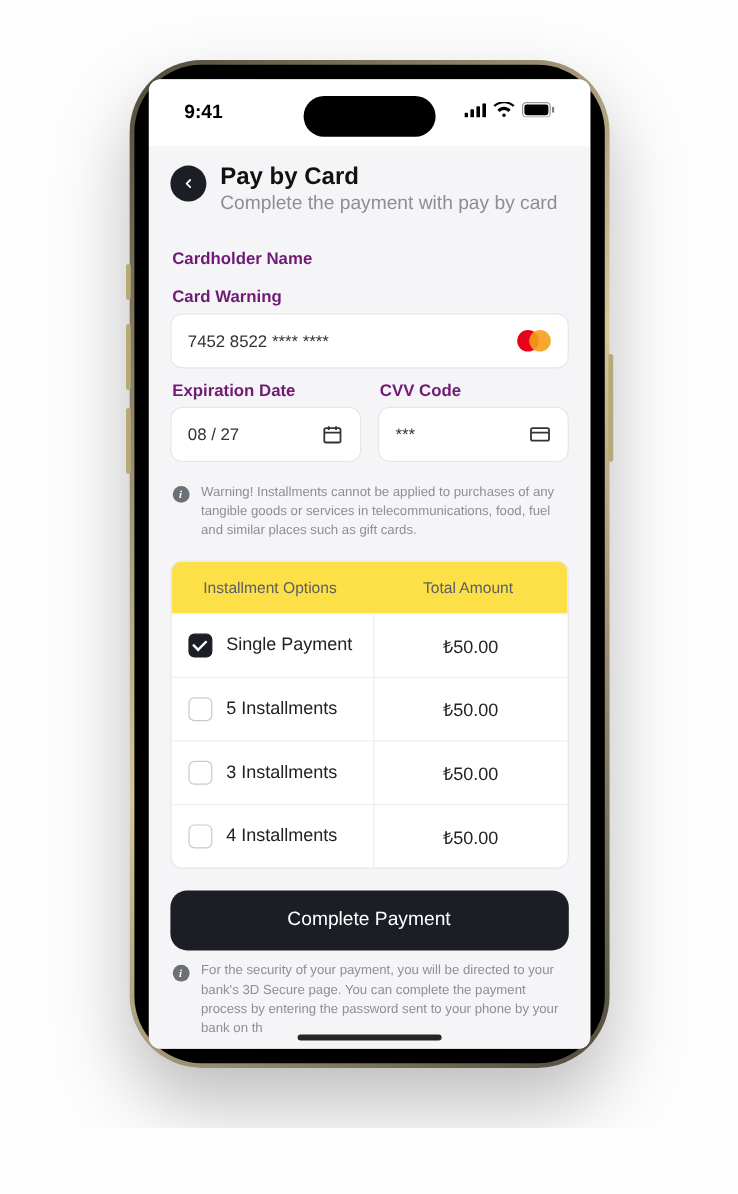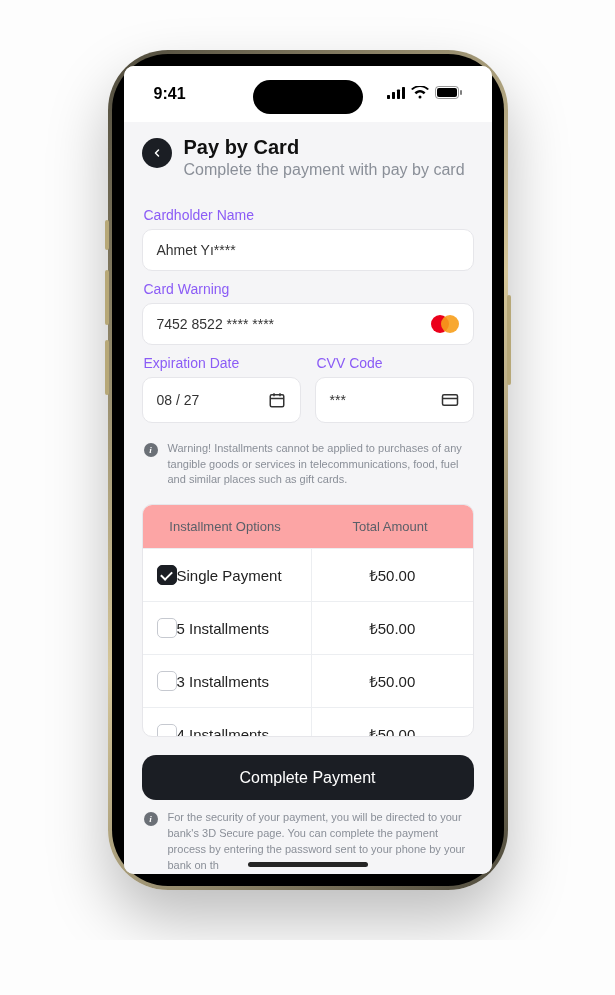--- a/index.html
+++ b/index.html
@@ -69,21 +69,21 @@
   .back-btn {
     width:30px; height:30px; border-radius:50%;
     background:#1b1e24; color:#fff;
     display:flex; align-items:center; justify-content:center;
     flex-shrink:0; margin-top:2px;
   }
   .back-btn svg { width:12px; height:12px; }
   .header-texts h1 { font-size:20px; font-weight:600; color:#111; }
   .header-texts p { font-size:16px; color:#8a8f98; margin-top:2px; }
 
-  .field-label { font-size:14px; color:#8b5cf6; margin: 10px 0 6px 2px; font-weight:400; }
+  .field-label { font-size:14px; color:#701a75; margin: 10px 0 6px 2px; font-weight:700; }
   .input-box {
     background:#fff;
     border:1px solid #e6e6ea;
     border-radius:10px;
     height:46px;
     display:flex; align-items:center;
     padding:0 14px;
     font-size:14px;
     color:#333;
     gap:10px;
@@ -104,29 +104,29 @@
   }
   .warn-text { font-size:11px; line-height:1.45; color:#8a8f98; }
 
   .table {
     border:1px solid #e6e6ea;
     border-radius:10px;
     overflow:hidden;
     background:#fff;
   }
   .table-head {
-    display:flex; background:#fca5a5;
+    display:flex; background:#fde047;
     font-size:13px; color:#5a5f68; font-weight:500;
   }
   .table-head > div { flex:1; padding:14px 10px; text-align:center; }
   .table-row {
     display:flex; border-top:1px solid #eceef1;
   }
   .t-left {
-    flex:1; display:flex; align-items:center; gap:0;
+    flex:1; display:flex; align-items:center; gap:12px;
     padding:16px 14px; font-size:15px; color:#222; border-right:1px solid #eceef1;
   }
   .t-right {
     flex:1; display:flex; align-items:center; justify-content:center;
     padding:4px 10px; font-size:15px; color:#222; font-weight:500;
   }
   .cbox {
     width:20px; height:20px; border-radius:5px;
     border:1.5px solid #c6c9d0; background:#fff;
     display:flex; align-items:center; justify-content:center;
@@ -212,23 +212,20 @@
                 <polyline points="15 18 9 12 15 6"></polyline>
               </svg>
           </div>
           <div class="header-texts">
             <h1>Pay by Card</h1>
             <p>Complete the payment with pay by card</p>
           </div>
         </div>
 
         <div class="field-label">Cardholder Name</div>
-        <div class="input-box">
-          <span>Ahmet Yı****</span>
-        </div>
 
         <div class="field-label">Card Warning</div>
         <div class="input-box">
           <span>7452 8522 **** ****</span>
           <span class="right-icon">
               <span class="mc"></span>
             </span>
         </div>
 
         <div class="row-2">

